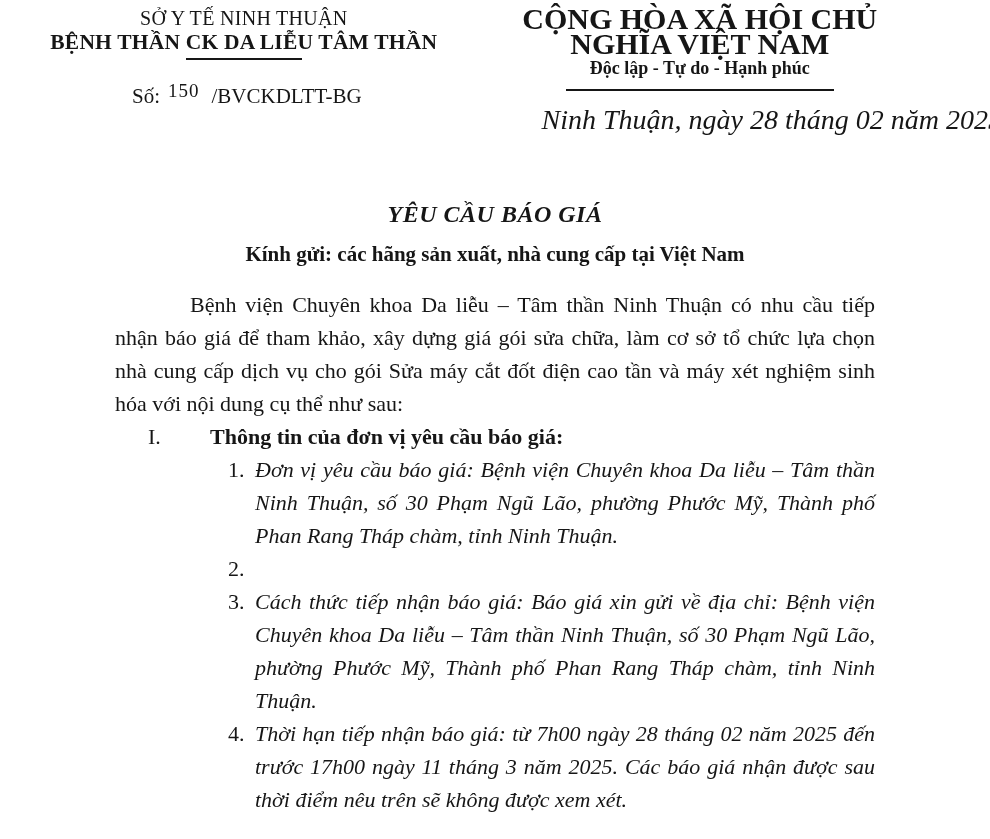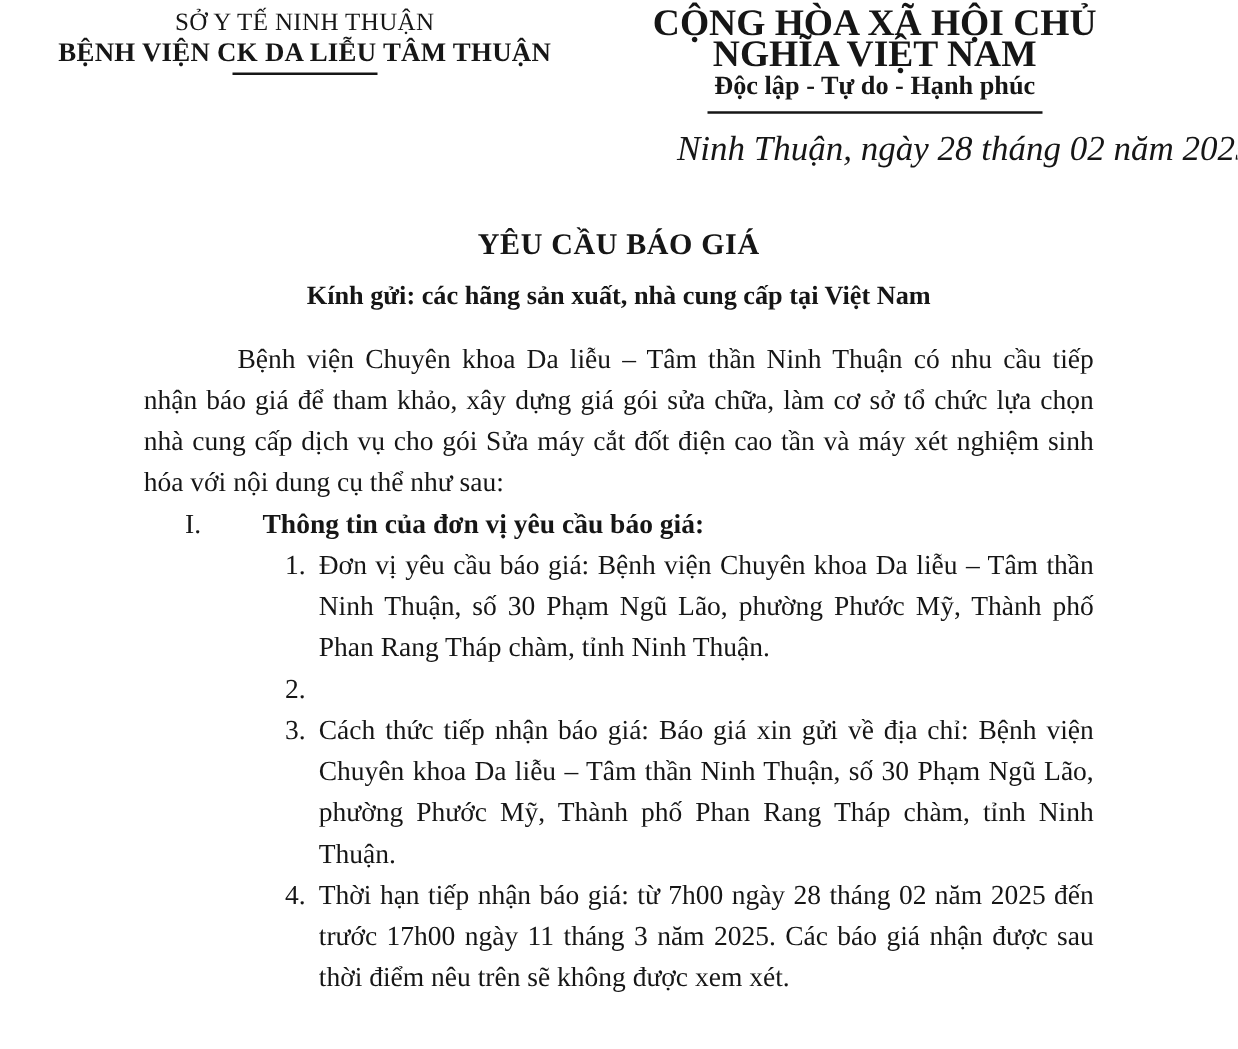--- a/index.html
+++ b/index.html
@@ -15,55 +15,56 @@
   
   .header-row { display: flex; padding-left: 40px; }
   .header-left  { width: 460px; padding-right: 22px; text-align: center; }
   .header-right { width: 530px; padding-right: 60px; text-align: center; }
 
   .hl1 { font-size: 20px; line-height: 24px; letter-spacing: .3px; }
   .hl2 { font-size: 21.5px; line-height: 25px; font-weight: bold; letter-spacing: .2px; }
   .rule { height: 0; border-top: 2px solid #161616; }
   .hl-rule { width: 116px; margin: 3px auto 0; }
   .hr1 { font-size: 30px; line-height: 25px; font-weight: bold; }
-  .hr2 { font-size: 21px; line-height: 24px; font-weight: bold; }
+  .hr2 { font-size: 18px; line-height: 24px; font-weight: bold; }
   .hr-rule { width: 268px; margin: 9px auto 0; }
 
   .so-line { margin-top: 23px; text-align: left; padding-left: 92px; font-size: 21px; line-height: 26px; }
   .so-num { display: inline-block; font-size: 19px; position: relative; top: -6px; margin: 0 12px 0 8px; letter-spacing: 1px; }
 
   .date-line { margin-top: 16px; font-style: italic; font-size: 28px; line-height: 26px; position: relative; left: 72px; white-space: nowrap; }
 
   
-  .title { text-align: center; font-weight: bold; font-size: 24px; line-height: 30px; margin-top: 48px; letter-spacing: .5px; }
+  .title { text-align: center; font-weight: bold; font-size: 24px; line-height: 30px; margin-top: 66px; letter-spacing: .5px; font-style: italic; }
   .subtitle { text-align: center; font-weight: bold; font-size: 21px; line-height: 26px; margin-top: 12px; }
 
   
   .body { margin: 21px 115px 0 115px; font-size: 22px; line-height: 33px; text-align: justify; }
   .intro { text-indent: 75px; }
 
   .sec-row { display: flex; }
   .sec-num { margin-left: 33px; width: 62px; flex: none; }
   .sec-title { font-weight: bold; }
 
   .li { display: flex; margin-left: 113px; }
   .li-num { width: 27px; flex: none; }
-  .li-body { flex: 1; text-align: justify; }
+  .li-body { flex: 1; text-align: justify; font-style: italic; }
 </style>
 </head>
 <body>
 
 <div class="doc">
 
   <div class="header-row">
 
     <div class="header-left">
       <div class="hl1">SỞ Y TẾ NINH THUẬN</div>
-      <div class="hl2">BỆNH VIỆN CK DA LIỄU TÂM THUẬN</div>
+      <div class="hl2">BỆNH THẦN CK DA LIỄU TÂM THẦN</div>
       <div class="rule hl-rule"></div>
+      <div class="so-line"><span>Số:</span><span class="so-num">150</span><span>/BVCKDLTT-BG</span></div>
     </div>
 
     <div class="header-right">
       <div class="hr1">CỘNG HÒA XÃ HỘI CHỦ NGHĨA VIỆT NAM</div>
       <div class="hr2">Độc lập - Tự do - Hạnh phúc</div>
       <div class="rule hr-rule"></div>
       <div class="date-line">Ninh Thuận, ngày 28 tháng 02 năm 2025</div>
     </div>
 
   </div>

